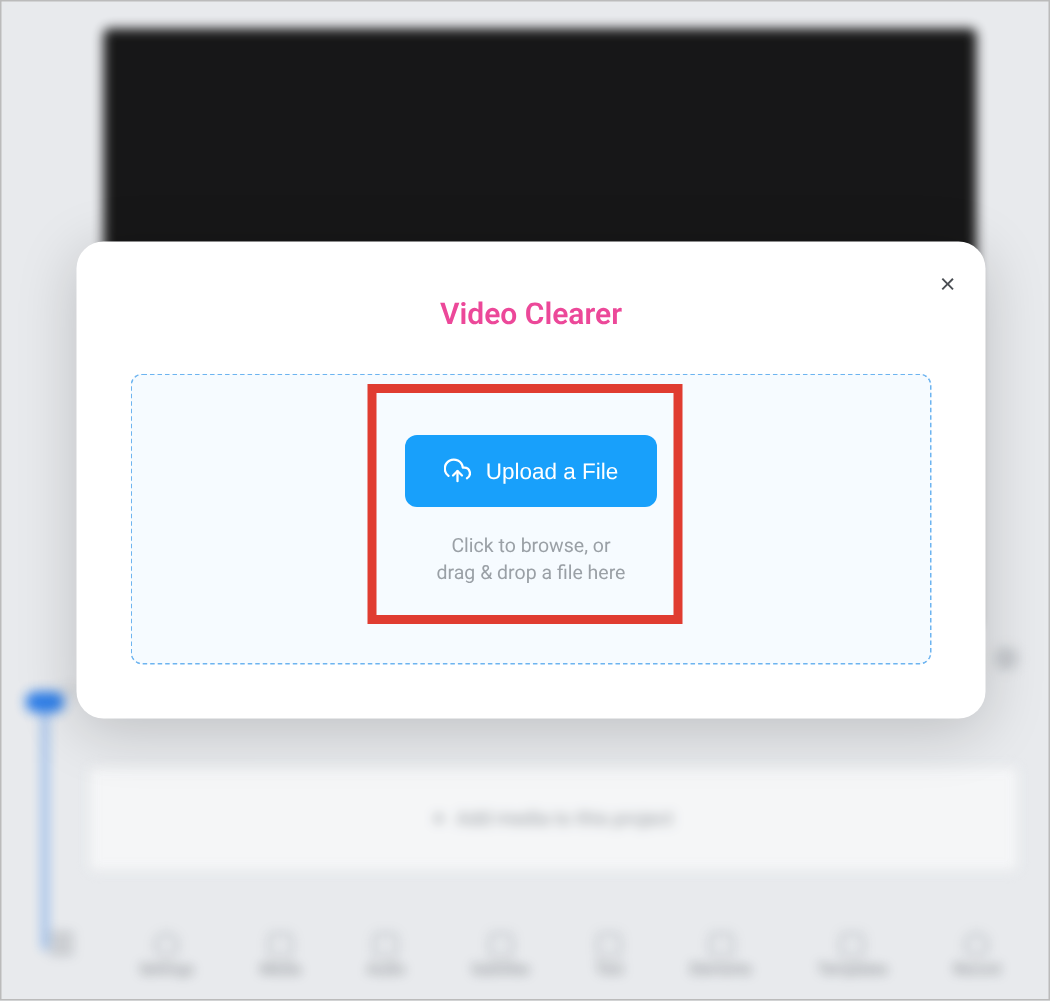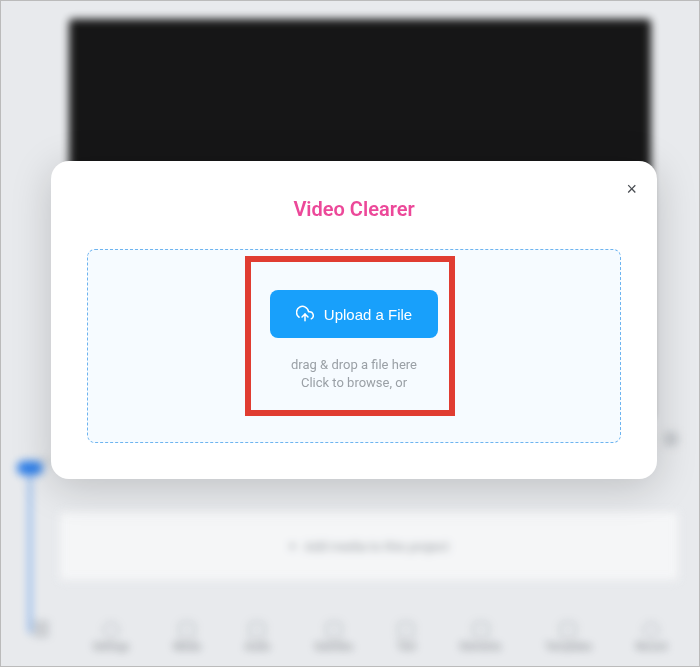--- a/index.html
+++ b/index.html
@@ -285,19 +285,19 @@
   <div class="dropzone">
     <button class="upload-btn">
       <svg class="upload-icon" viewBox="0 0 24 24" fill="none" stroke="white" stroke-width="2" stroke-linecap="round" stroke-linejoin="round">
         <path d="M16 16l-4-4-4 4"></path>
         <path d="M12 12v9"></path>
         <path d="M20.4 18.4A5 5 0 0 0 18 9h-1.3A8 8 0 1 0 4 16.3"></path>
       </svg>
       <span>Upload a File</span>
     </button>
     <div class="hint">
+      <div>Click to browse, or</div>
       <div>drag &amp; drop a file here</div>
-      <div>Click to browse, or</div>
     </div>
   </div>
 </div>
 
 <div class="highlight-box"></div>
 
 </body></html>

